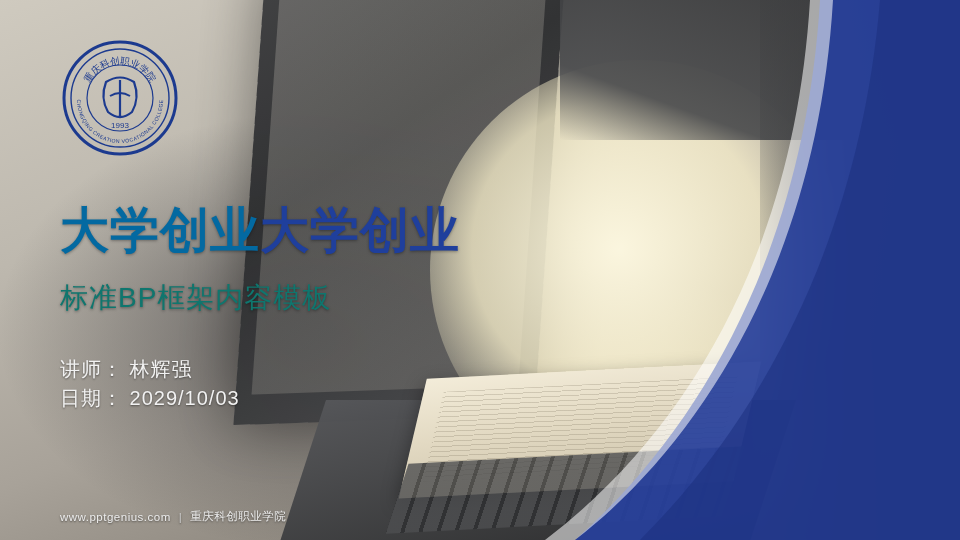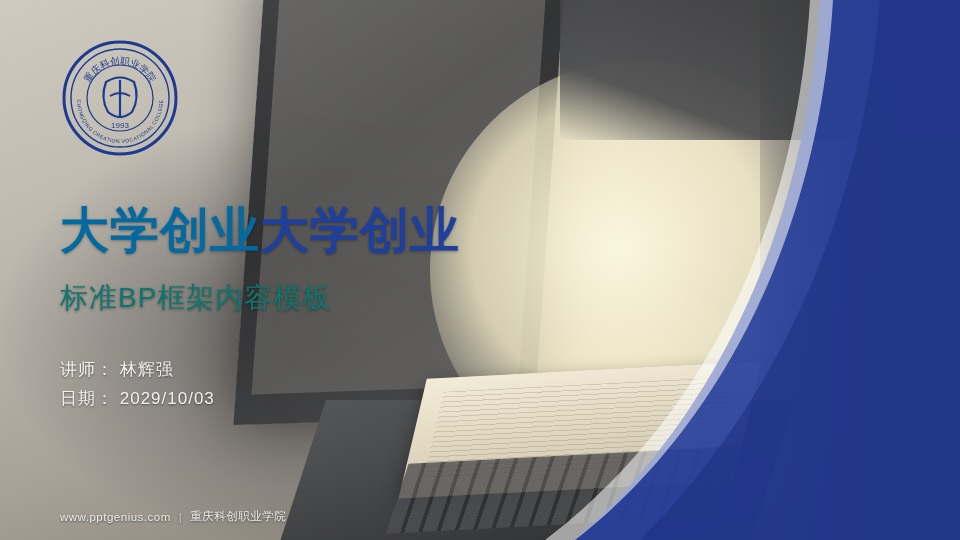--- a/index.html
+++ b/index.html
@@ -114,21 +114,21 @@
   .title .part-a { color:#0369a1; }
   .title .part-b { color:#1f3f9c; }
   .subtitle {
     position:absolute; left:60px; top:279px;
     font-size:28px; color:#0f766e; font-weight:normal;
     letter-spacing:1px;
     text-shadow:0 1px 3px rgba(0,0,0,0.4);
   }
   .meta {
     position:absolute; left:60px; top:355px;
-    color:#f2f2f2; font-size:17px; line-height:29px;
+    color:#f2f2f2; font-size:20px; line-height:29px;
     letter-spacing:1px;
     text-shadow:0 1px 2px rgba(0,0,0,0.45);
   }
   .meta .row { white-space:nowrap; }
 
   
   .footer {
     position:absolute; left:60px; bottom:16px;
     font-size:11.5px; color:#e9e9e9;
     letter-spacing:0.5px;

